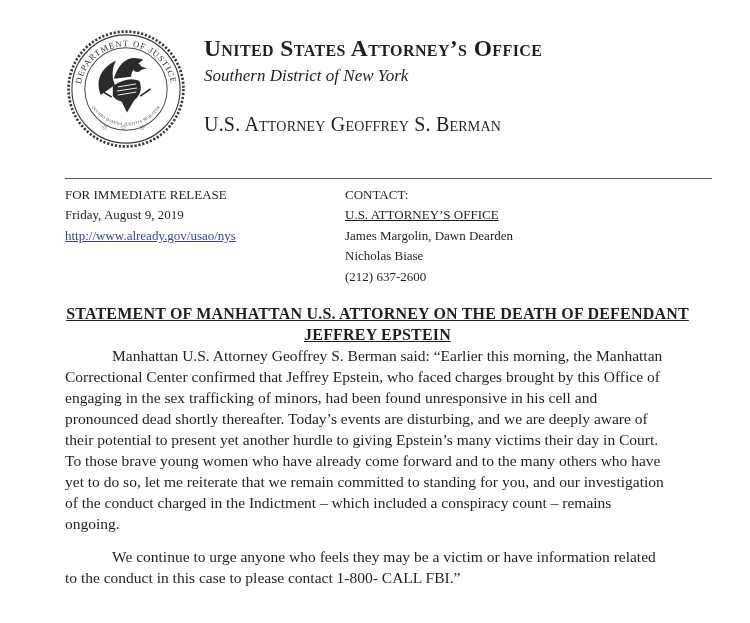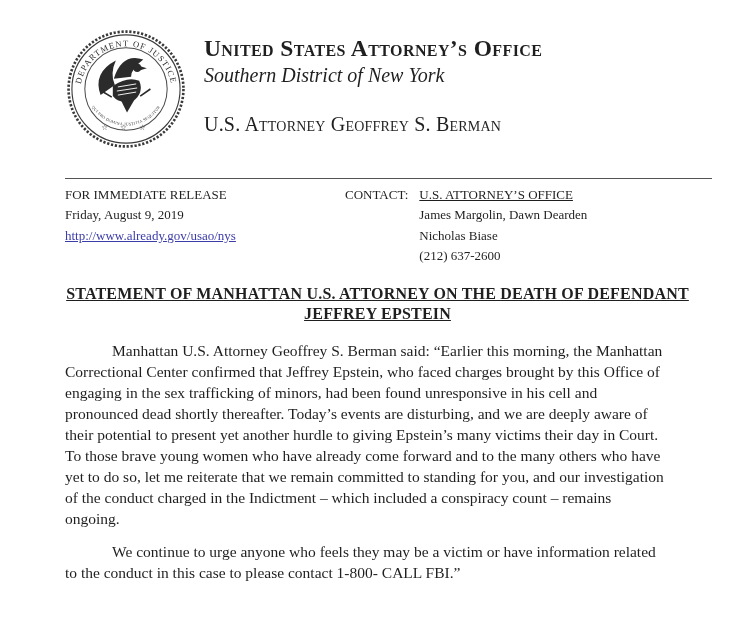--- a/index.html
+++ b/index.html
@@ -23,61 +23,61 @@
   
   .masthead{display:flex;align-items:flex-start;}
   .seal-wrap{width:122px;height:122px;flex:0 0 122px;}
   .seal-wrap svg{width:122px;height:122px;display:block;}
   .mast-text{margin-left:17px;padding-top:7px;}
   .office-name{
     font-weight:bold;font-variant:small-caps;
     font-size:23.5px;line-height:26px;letter-spacing:0.4px;
   }
   .district-name{
-    font-style:italic;font-size:20px;line-height:27px;margin-top:1px;
+    font-style:italic;font-size:17px;line-height:27px;margin-top:1px;
   }
   .attorney-name{
     font-variant:small-caps;font-size:20px;line-height:19px;margin-top:26px;
     letter-spacing:0.2px;
   }
 
   
   .rule{
     border:none;border-top:1.6px solid var(--rule);
     margin:28px -22px 0 0;
   }
 
   
   .release-row{
     display:flex;margin-top:6px;
     font-size:13px;line-height:20.4px;
   }
   .release-left{width:280px;flex:0 0 280px;}
   .release-link{color:var(--link);text-decoration:underline;cursor:pointer;}
-  .contact-block{display:flex;}
+  .contact-block{display:flex;flex-direction:column;}
   .contact-label{margin-right:11px;}
   .contact-office{text-decoration:underline;}
 
   
   .headline{
     margin-top:17px;
     text-align:center;
     font-weight:bold;font-size:16px;line-height:20.5px;
     text-decoration:underline;
     white-space:pre-line;
     letter-spacing:0.2px;
   }
 
   
   .para{
     font-size:15.5px;line-height:21px;
     white-space:pre-line;
     text-indent:47px;
   }
-  .para-1{margin-top:15px;}
+  .para-1{margin-top:0;}
   .para-2{margin-top:12px;}
 
   
   .doc-footer{
     margin-top:22px;position:relative;
     font-size:15.5px;line-height:20px;
   }
   .end-mark{position:absolute;left:281px;top:0;}
 </style>
 </head>

